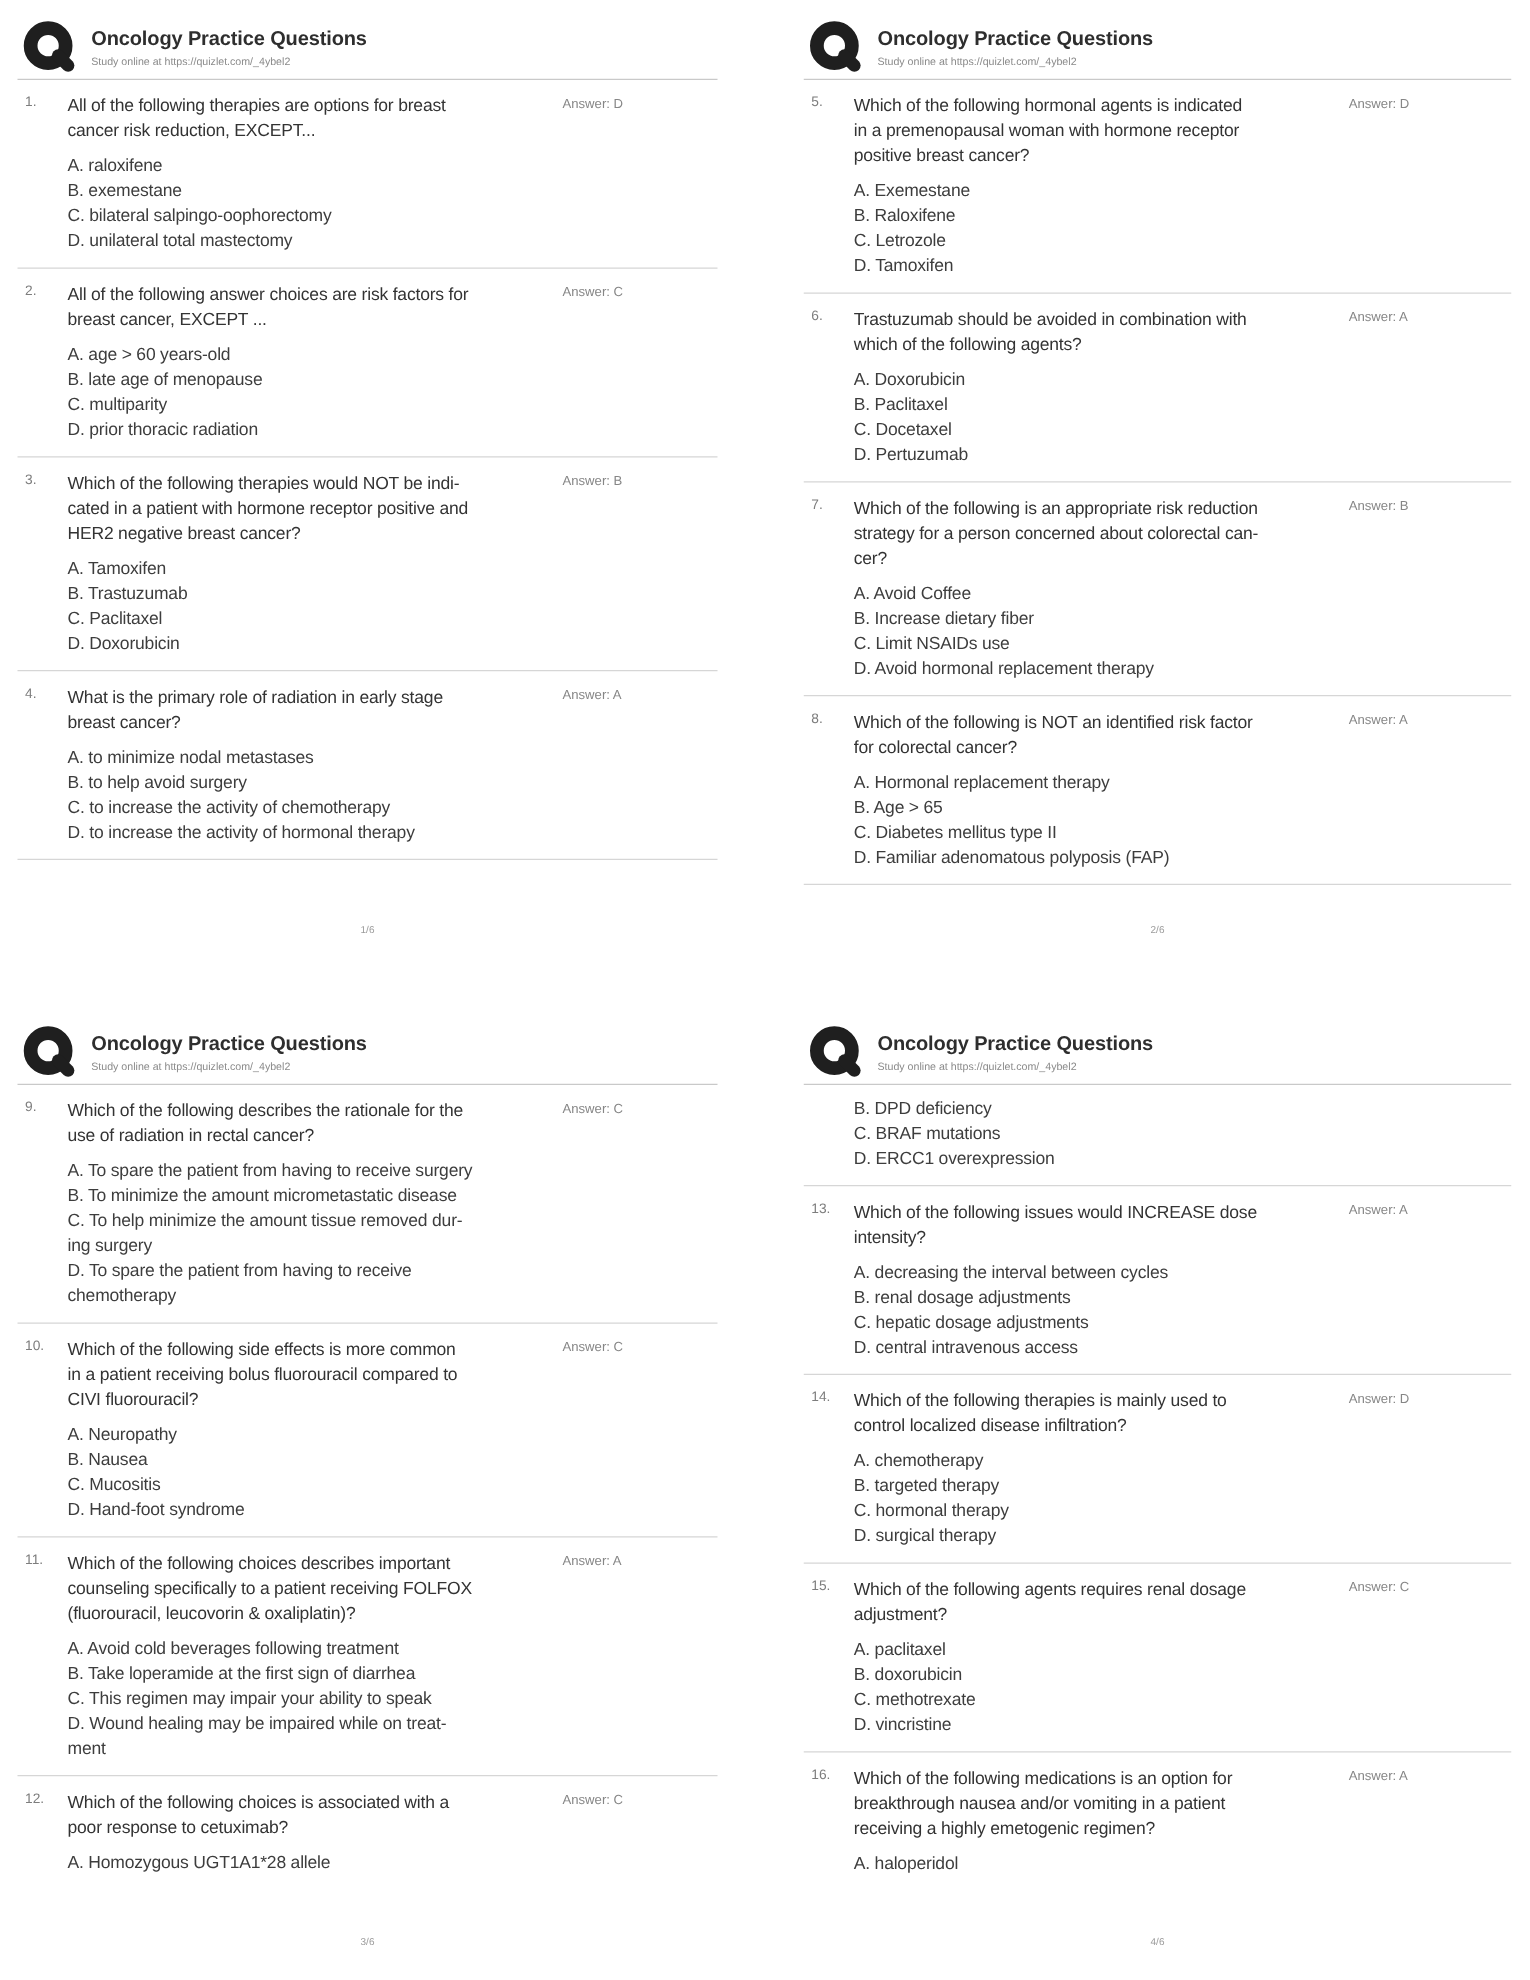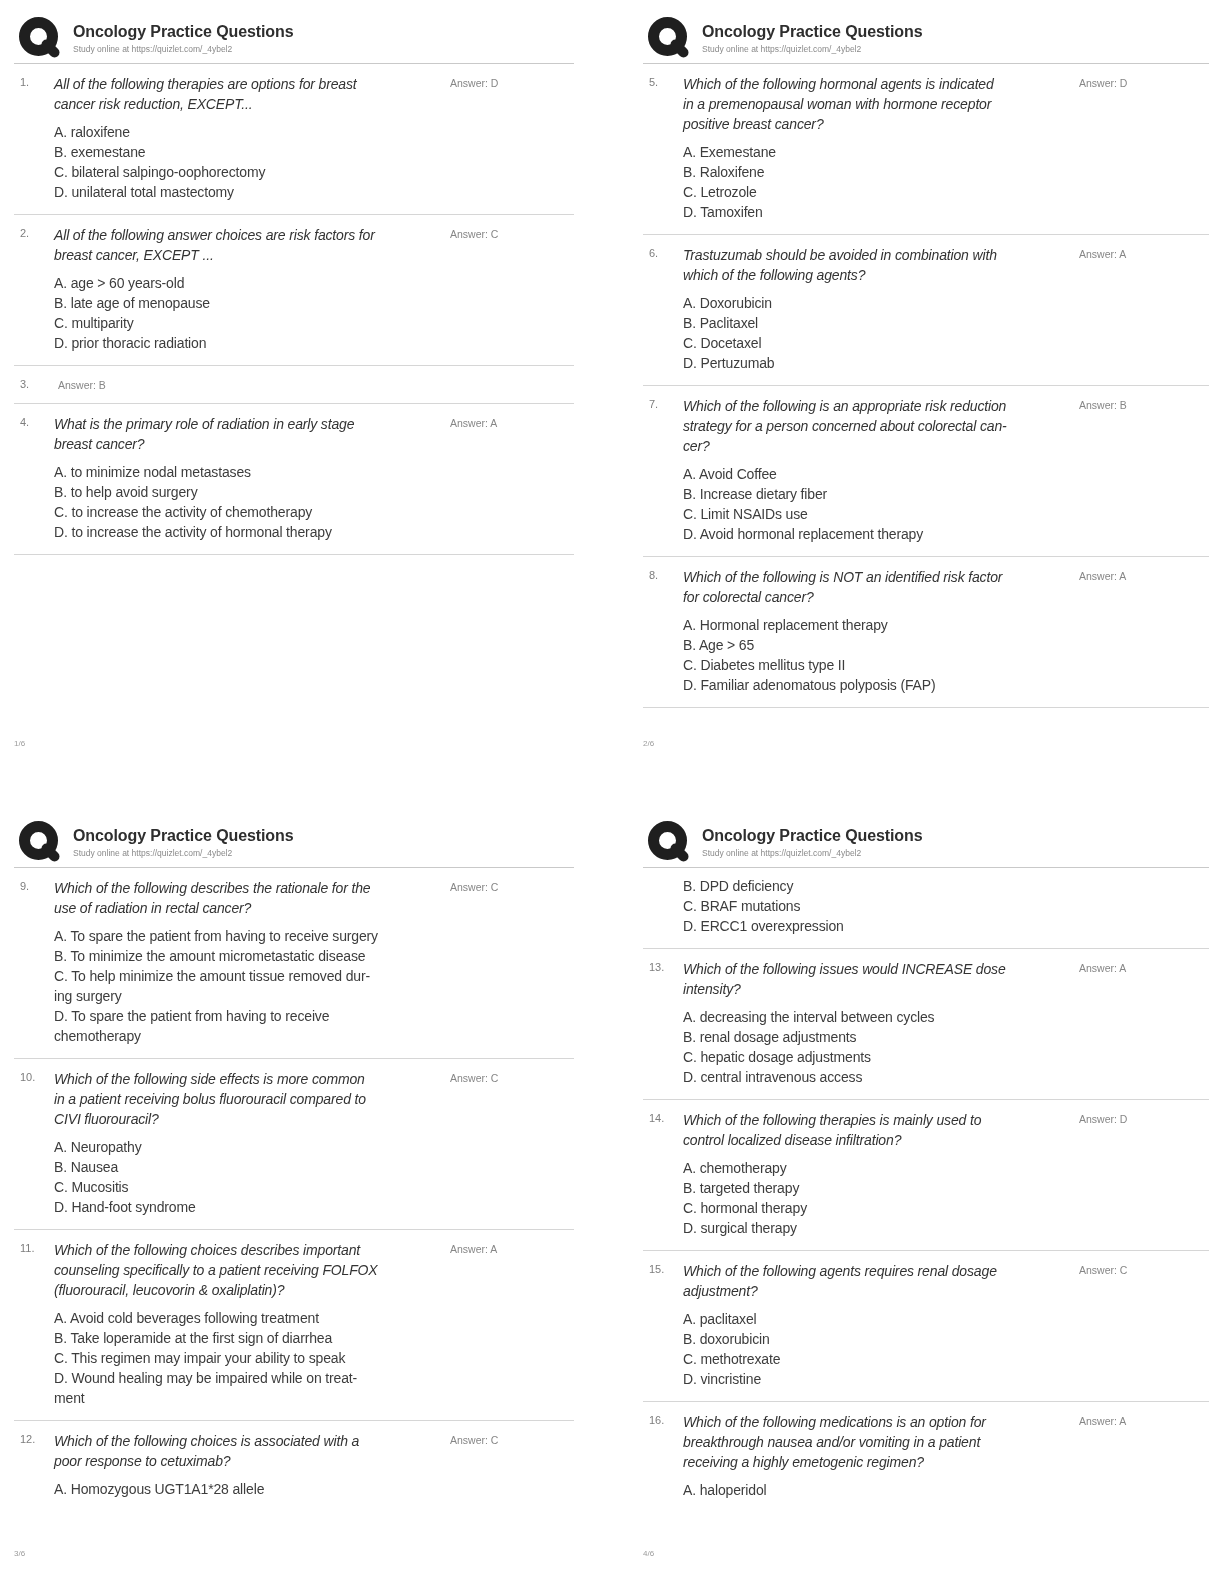--- a/index.html
+++ b/index.html
@@ -20,29 +20,29 @@
   .logo{width:44px;height:44px;flex:none;display:block;}
   .htext{display:flex;flex-direction:column;}
   .title{font-size:16px;font-weight:bold;color:#2e2e2e;letter-spacing:-0.1px;}
   .subtitle{font-size:8.5px;color:#8a8a8a;margin-top:3px;}
 
   .qblock{display:flex;padding:10px 0 12px 0;}
   .qblock + .qblock{border-top:1px solid #d6d6d6;}
   .trail-divider{border-top:1px solid #d6d6d6;height:0;}
   .qnum{width:40px;flex:none;font-size:11px;color:#7d7d7d;padding-top:2px;padding-left:6px;box-sizing:border-box;}
   .qmain{width:392px;flex:none;font-size:14px;line-height:20px;letter-spacing:-0.15px;color:#383838;}
-  .qtext{white-space:pre-line;color:#333333;font-style:italic;}
+  .qtext{white-space:pre-line;color:#333333;}
   .qopts{white-space:pre-line;margin-top:8px;color:#3d3d3d;}
   .qblock.continuation .qopts{margin-top:0;}
   .qblock.continuation{padding-top:8px;}
   .qans{flex:1;font-size:10.5px;color:#868686;padding-top:3px;padding-left:4px;white-space:nowrap;}
 
   .qfooter{
     position:absolute;bottom:0;left:0;width:100%;
-    text-align:left;font-size:8px;color:#9b9b9b;
+    text-align:center;font-size:8px;color:#9b9b9b;
   }
 </style>
 </head>
 <body>
 
 <div class="sheet">
 
   <section class="quadrant q0">
     <header class="qhead">
       <svg class="logo" viewBox="0 0 44 44" aria-hidden="true">
@@ -76,20 +76,29 @@
       <div class="qopts">A. age &gt; 60 years-old
 B. late age of menopause
 C. multiparity
 D. prior thoracic radiation</div>
     </div>
     <div class="qans">Answer: C</div>
   </div>
 
   <div class="qblock">
     <div class="qnum">3.</div>
+    <div class="qmain">
+      <div class="qtext">Which of the following therapies would NOT be indi-
+cated in a patient with hormone receptor positive and
+HER2 negative breast cancer?</div>
+      <div class="qopts">A. Tamoxifen
+B. Trastuzumab
+C. Paclitaxel
+D. Doxorubicin</div>
+    </div>
     <div class="qans">Answer: B</div>
   </div>
 
   <div class="qblock">
     <div class="qnum">4.</div>
     <div class="qmain">
       <div class="qtext">What is the primary role of radiation in early stage
 breast cancer?</div>
       <div class="qopts">A. to minimize nodal metastases
 B. to help avoid surgery

